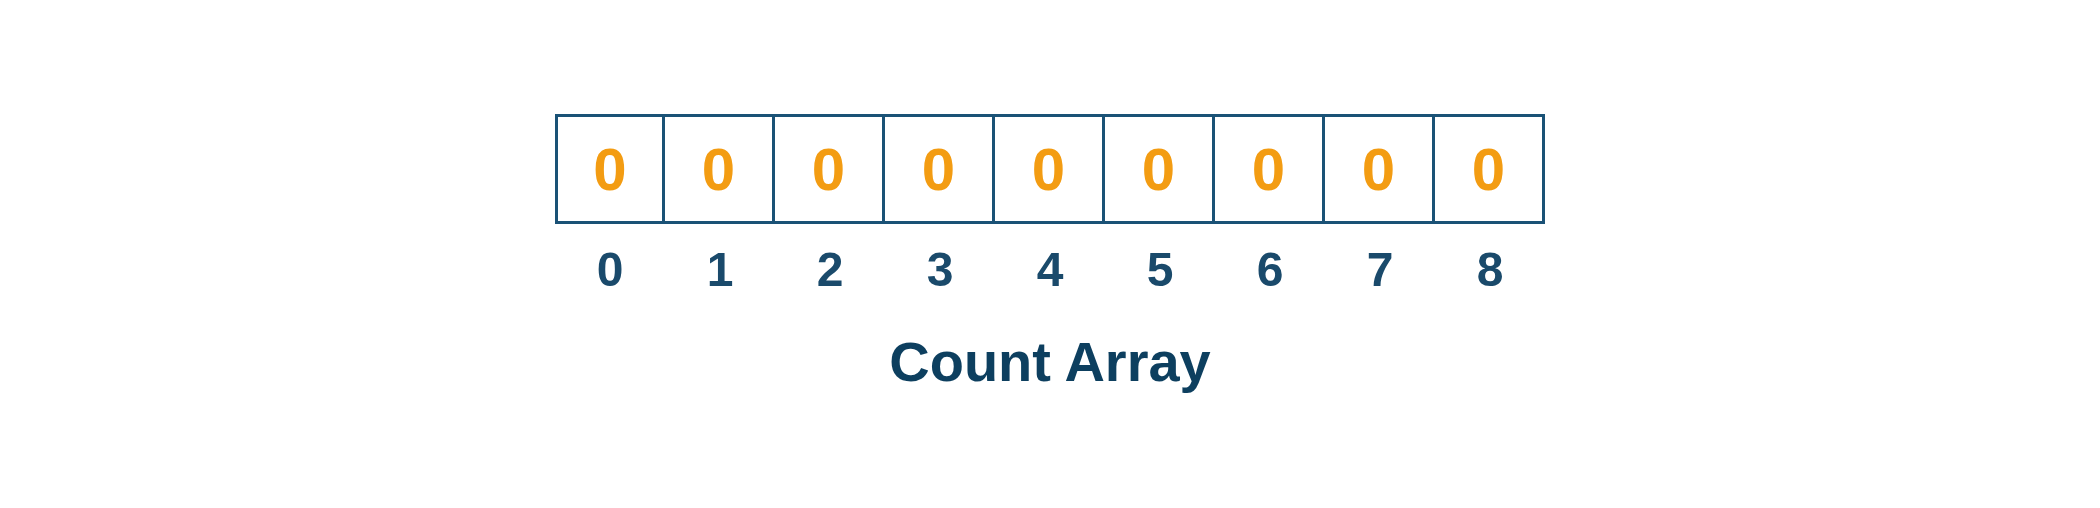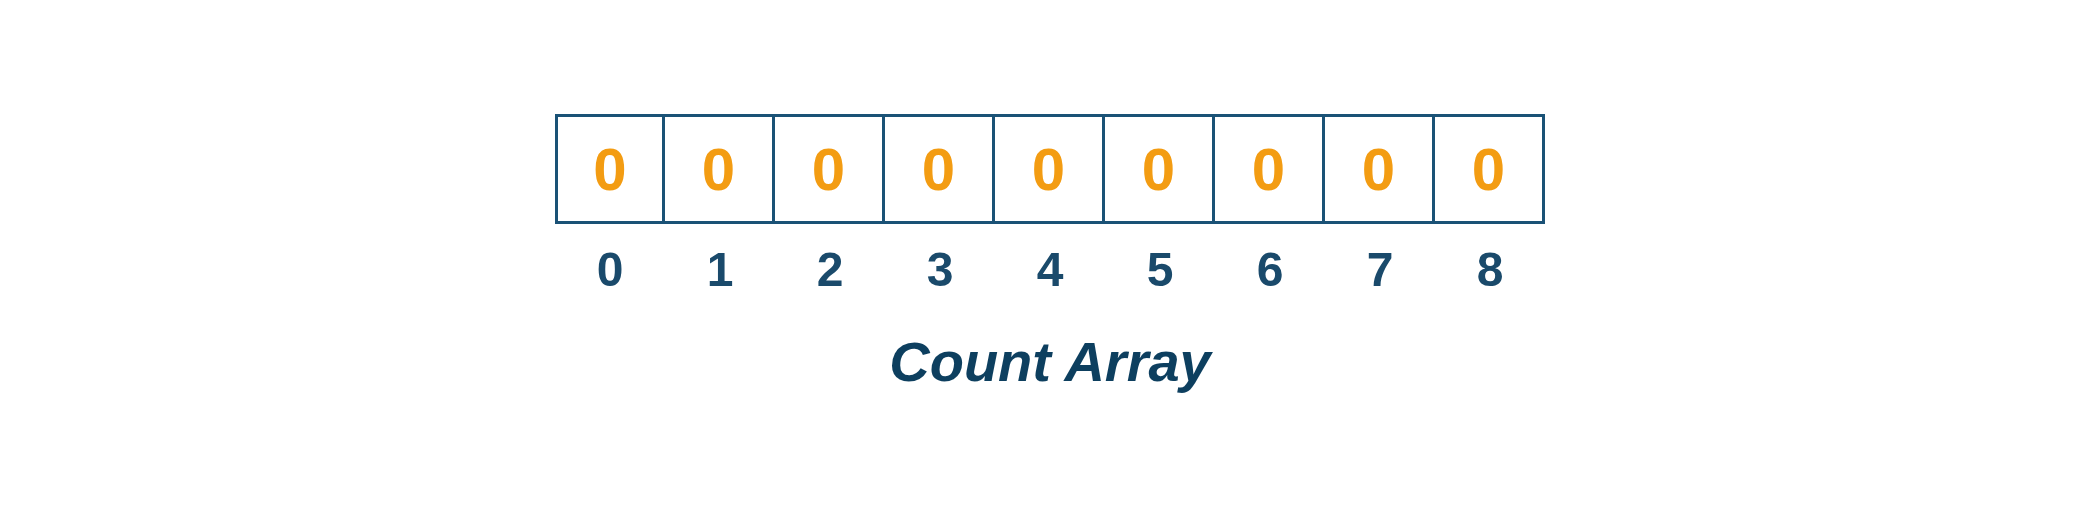--- a/index.html
+++ b/index.html
@@ -64,21 +64,20 @@
     }
 
     .index-value {
       font-size: 48px;
       font-weight: bold;
       color: #1a4a6b;
     }
 
     .label-container {
       margin-top: 32px;
-      font-style: italic;
     }
 
     .array-label {
       font-size: 56px;
       font-weight: bold;
       color: #0d3f5f;
     }
   </style>
 </head>
 <body>

